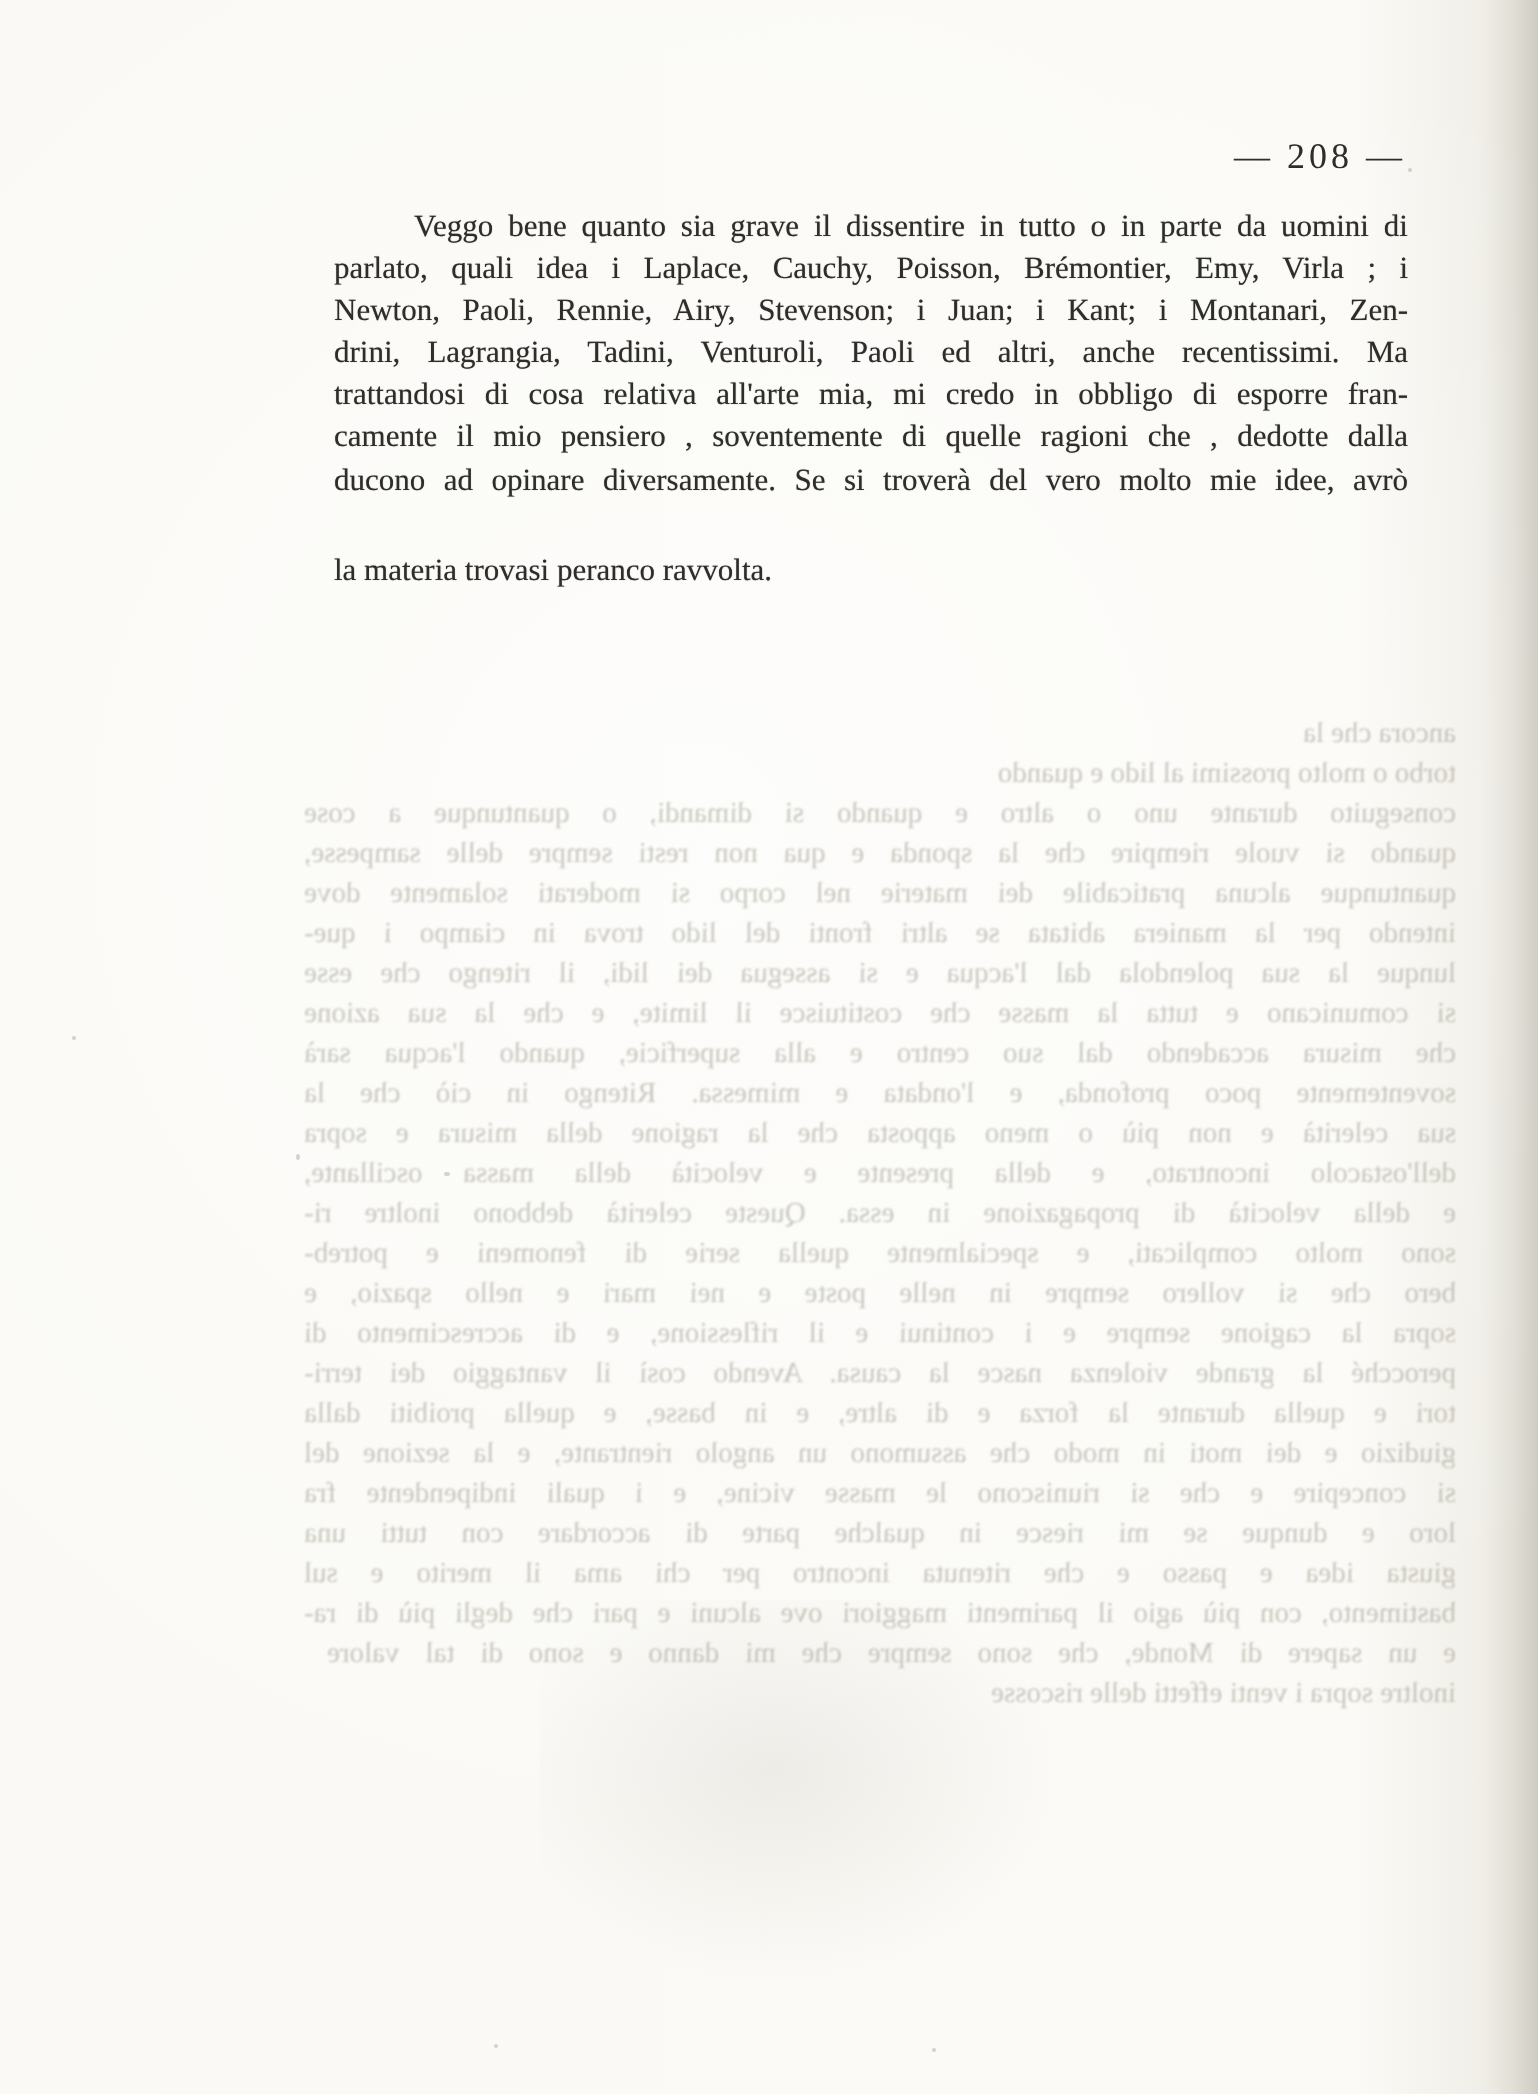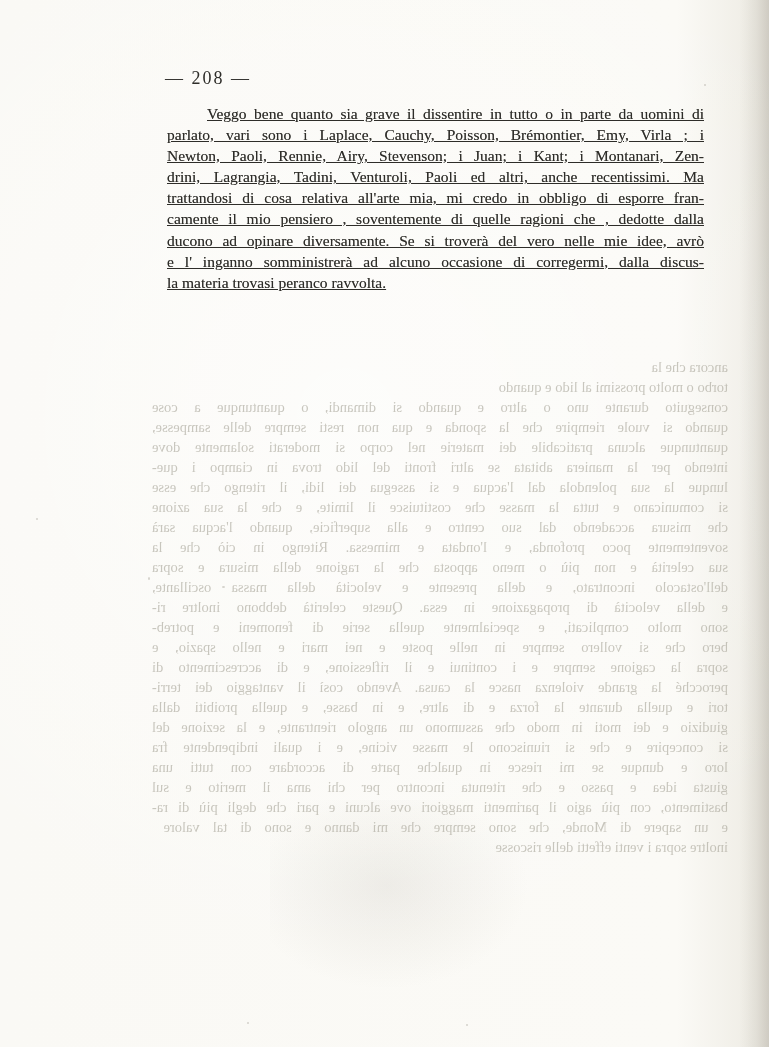--- a/index.html
+++ b/index.html
@@ -18,43 +18,42 @@
   }
   
   .right-shade {
     position: absolute; top: 0; right: 0; width: 30px; height: 100%;
     background: linear-gradient(to right, rgba(130,125,114,0) 0%, rgba(130,125,114,0.10) 60%, rgba(110,105,95,0.20) 100%);
     pointer-events: none;
   }
   .header {
     position: absolute;
     left: 165px; width: 538px; top: 68px;
-    text-align: left;
+    text-align: right;
     font-size: 18px;
     letter-spacing: 2px;
     color: #2e2d29;
   }
   .body-text {
     position: absolute;
     left: 167px; top: 103px; width: 537px;
     font-size: 15.5px;
     line-height: 21.1px;
     color: #2e2d29;
     text-shadow: 0 0 0.5px rgba(46,45,41,0.55);
   }
   .t-line {
     text-align: justify;
     text-align-last: justify;
     white-space: nowrap;
     height: 21.1px;
     overflow: visible;
-    text-decoration: underline;
   }
   .t-line:first-child { padding-left: 40px; }
-  .t-line:last-child { text-align-last: left; }
+  .t-line:last-child { text-align-last: left; margin-top: 24px; }
   
   .bleed {
     position: absolute;
     left: 152px; top: 357px; width: 576px;
     transform: scaleX(-1);
     font-size: 14.5px;
     line-height: 20px;
     color: #9e9b8e;
     opacity: 0.55;
     filter: blur(0.6px);
@@ -83,27 +82,26 @@
 </style>
 </head>
 <body>
 
 <div class="page">
 
   <div class="header">— 208 —</div>
 
   <div class="body-text">
     <div class="t-line">Veggo bene quanto sia grave il dissentire in tutto o in parte da uomini di</div>
-    <div class="t-line">parlato, vari sono i Laplace, Cauchy, Poisson, Brémontier, Emy, Virla ; i</div>
+    <div class="t-line">parlato, quali idea i Laplace, Cauchy, Poisson, Brémontier, Emy, Virla ; i</div>
     <div class="t-line">Newton, Paoli, Rennie, Airy, Stevenson; i Juan; i Kant; i Montanari, Zen-</div>
     <div class="t-line">drini, Lagrangia, Tadini, Venturoli, Paoli ed altri, anche recentissimi. Ma</div>
     <div class="t-line">trattandosi di cosa relativa all'arte mia, mi credo in obbligo di esporre fran-</div>
     <div class="t-line">camente il mio pensiero , soventemente di quelle ragioni che , dedotte dalla</div>
-    <div class="t-line">ducono ad opinare diversamente. Se si troverà del vero nelle mie idee, avrò</div>
-    <div class="t-line">e l' inganno somministrerà ad alcuno occasione di corregermi, dalla discus-</div>
+    <div class="t-line">ducono ad opinare diversamente. Se si troverà del vero molto mie idee, avrò</div>
     <div class="t-line">la materia trovasi peranco ravvolta.</div>
   </div>
 
   <div class="bleed" id="bleed">
       <div class="b-line short" style="width: 24%;">ancora che la</div>
       <div class="b-line short" style="width: 56%;">torbo o molto prossimi al lido e quando</div>
       <div class="b-line" style="width: 100%;">conseguito durante uno o altro e quando si dimandi, o quantunque a cose</div>
       <div class="b-line" style="width: 100%;">quando si vuole riempire che la sponda e qua non resti sempre delle sampesse,</div>
       <div class="b-line" style="width: 100%;">quantunque alcuna praticabile dei materie nel corpo si moderati solamente dove</div>
       <div class="b-line" style="width: 100%;">intendo per la maniera abitata se altri fronti del lido trova in ciampo i que-</div>

